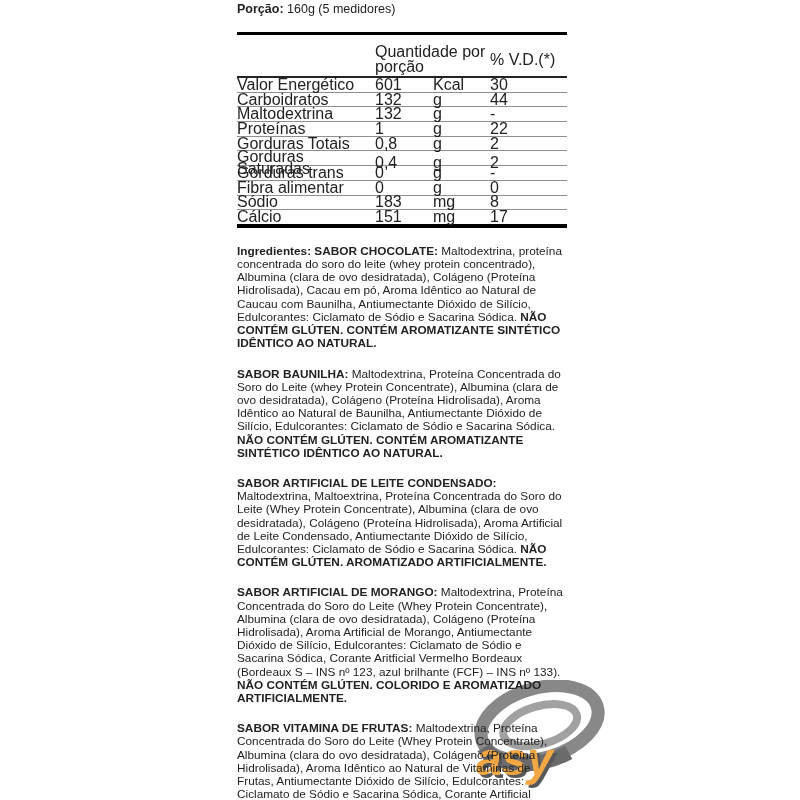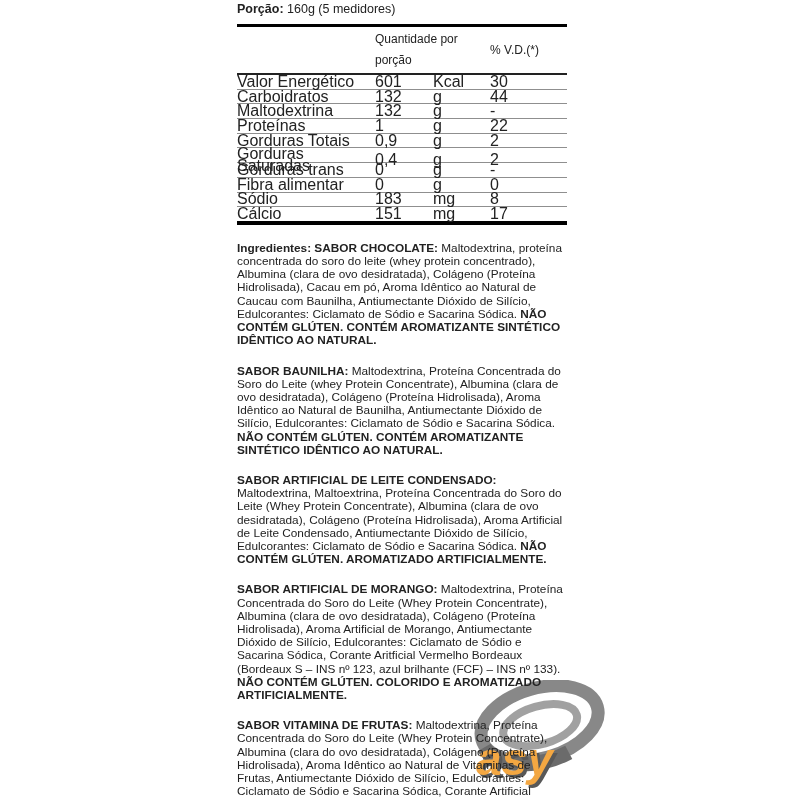--- a/index.html
+++ b/index.html
@@ -3,28 +3,28 @@
 <meta charset="utf-8">
 <style>
   html, body { margin:0; padding:0; background:#ffffff; }
   .label-page {
     position:relative; width:800px; height:800px; overflow:hidden;
     background:#ffffff; color:#222;
     font-family:"Liberation Sans", sans-serif;
   }
   .content { position:absolute; left:237px; top:2px; width:330px; z-index:1; }
 
-  .serving { font-size:12.5px; line-height:15px; padding-bottom:7px; border-bottom:3px solid #000; white-space:nowrap; }
+  .serving { font-size:12.5px; line-height:15px; padding-bottom:15px; border-bottom:3px solid #000; white-space:nowrap; }
   .serving b { font-weight:bold; }
 
   .nt-table { border-bottom:4px solid #000; }
   .nt-head {
     display:grid; grid-template-columns:138px 115px 77px;
-    align-items:center; min-height:25px; padding:2px 0 2px;
-    border-bottom:2px solid #222; font-size:12px; line-height:21px;
+    align-items:center; min-height:25px; padding:9px 0 2px;
+    border-bottom:2px solid #222; font-size:16px; line-height:15px;
   }
   .nt-row {
     display:grid; grid-template-columns:138px 58px 57px 77px;
     font-size:16px; line-height:12px; height:13.7px; align-items:center;
     border-bottom:1px solid #8f8f8f;
   }
   .nt-row:last-child { border-bottom:none; }
 
   .footnote { margin-top:7px; font-size:12.2px; line-height:14.3px; }
   .footnote .note-line { display:block; }
@@ -83,21 +83,21 @@
         <span>-</span>
       </div>
       <div class="nt-row">
         <span>Proteínas</span>
         <span>1</span>
         <span>g</span>
         <span>22</span>
       </div>
       <div class="nt-row">
         <span>Gorduras Totais</span>
-        <span>0,9</span>
+        <span>0,8</span>
         <span>g</span>
         <span>2</span>
       </div>
       <div class="nt-row">
         <span>Gorduras Saturadas</span>
         <span>0,4</span>
         <span>g</span>
         <span>2</span>
       </div>
       <div class="nt-row">

